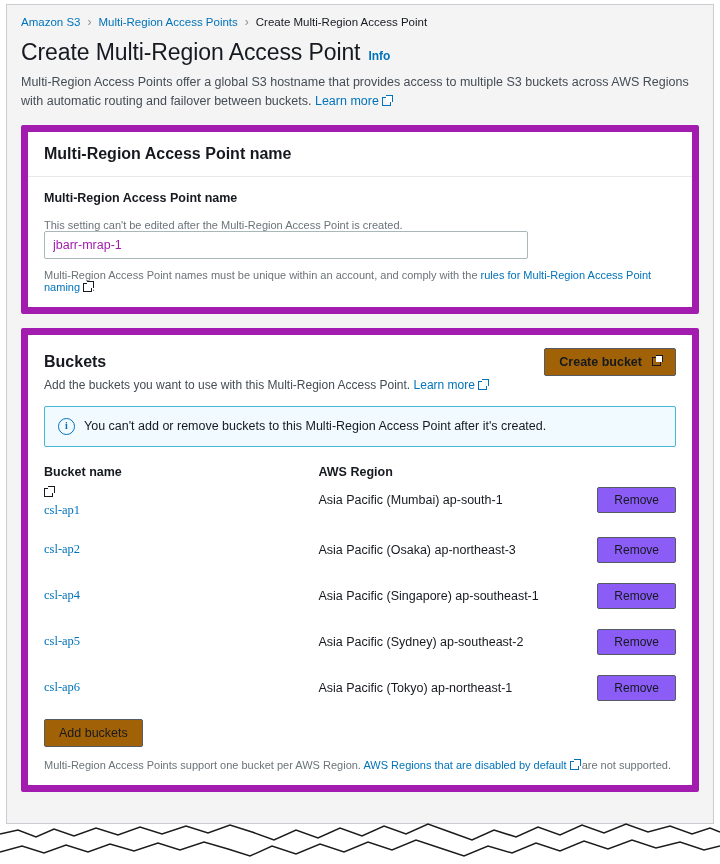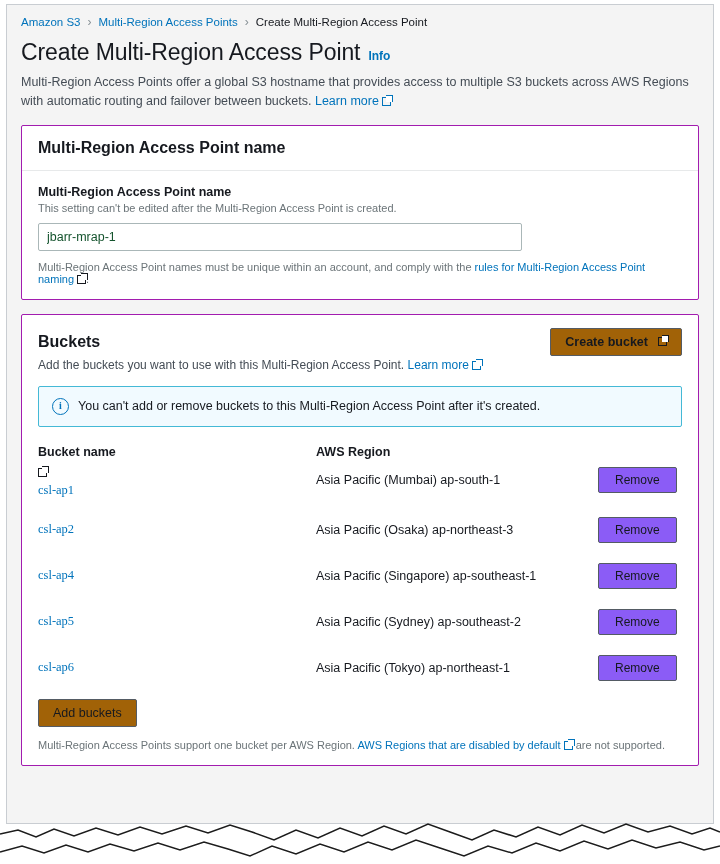--- a/index.html
+++ b/index.html
@@ -106,21 +106,21 @@
     border-top: 1.3px solid #0073bb;
     border-right: 1.3px solid #0073bb;
     background: #ffffff;
   }
   .ext-glyph.dark { border-color: #16191f; }
   .ext-glyph.dark::after { border-top-color: #16191f; border-right-color: #16191f; }
   
   .card {
     margin: 0 14px 14px 14px;
     background: #ffffff;
-    border: 1px solid #a21caf;
+    border: 7px solid #a21caf;
     border-radius: 2px;
   }
   .card-header {
     padding: 13px 16px;
     border-bottom: 1px solid #e7e9ea;
     display: flex;
     align-items: center;
     justify-content: space-between;
   }
   .card-header.no-border { border-bottom: none; padding-bottom: 4px;}
@@ -133,32 +133,31 @@
     padding: 14px 16px 14px 16px;
   }
   .field-label {
     font-size: 12.5px;
     font-weight: 700;
     color: #16191f;
   }
   .field-hint {
     font-size: 11px;
     color: #6b7478;
-    margin-top: 3px;
+    margin-top: 14px;
   }
   .text-input {
-    margin-top: 9px;
     width: 484px;
     height: 28px;
     border: 1px solid #aab7b8;
     border-radius: 2px;
     background: #ffffff;
     font-family: "Liberation Sans", sans-serif;
     font-size: 12.5px;
-    color: #14532d;
+    color: #a21caf;
     padding: 0 8px;
     box-sizing: border-box;
   }
   .field-footnote {
     font-size: 11px;
     color: #6b7478;
     margin-top: 10px;
   }
   
   .buckets-subtitle {

